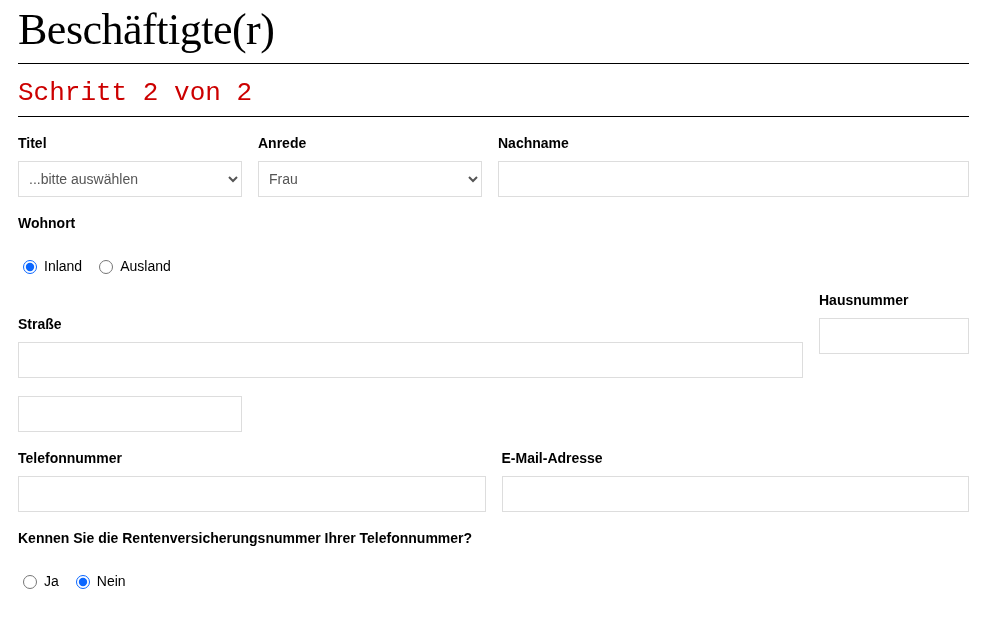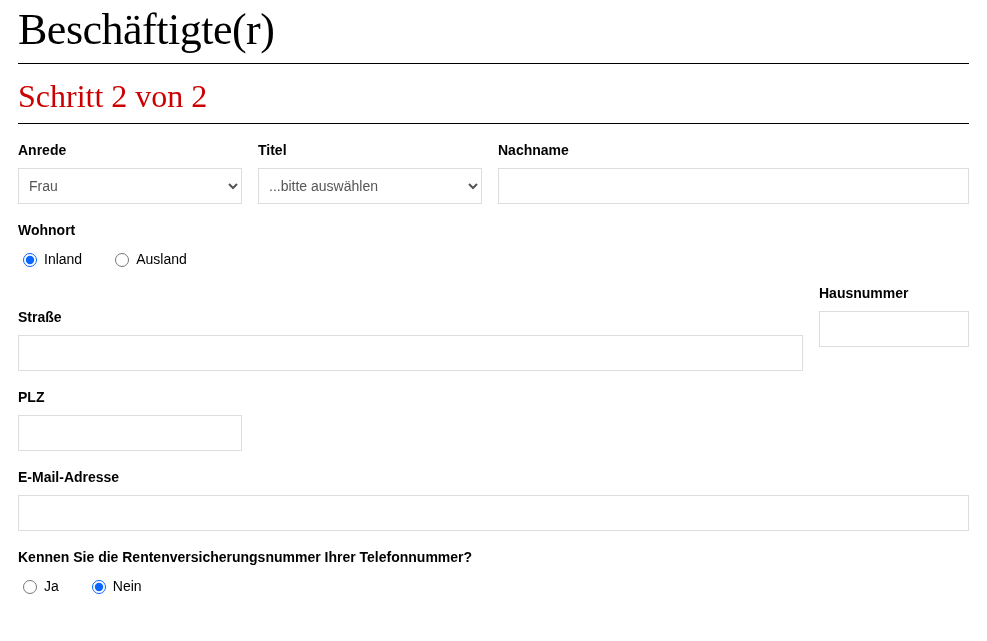--- a/index.html
+++ b/index.html
@@ -18,25 +18,25 @@
     margin: 4px 0 8px 0;
     font-family: Georgia, 'Times New Roman', serif;
     letter-spacing: -0.5px;
   }
   .section-divider {
     border: none;
     border-bottom: 1px solid #000;
     margin: 0 0 14px 0;
   }
   .step-heading {
-    font-size: 32px;
+    font-size: 26px;
     color: #c00;
     font-weight: 400;
     margin: 0 0 8px 0;
-    font-family: Liberation Serif, serif;
+    font-family: Liberation Mono, monospace;
   }
   .form-row {
     display: flex;
     gap: 16px;
     margin: 18px 0 0 0;
     flex-wrap: wrap;
   }
   .field {
     display: flex;
     flex-direction: column;
@@ -53,23 +53,23 @@
     padding: 0 8px;
     font-size: 14px;
     background: #fff;
     color: #555;
   }
   .field select {
     padding-left: 6px;
   }
   .radio-group {
     display: flex;
-    gap: 28px;
+    gap: 12px;
     align-items: flex-end;
-    margin-top: 2px;
+    margin-top: 16px;
   }
   .radio-item {
     display: flex;
     align-items: center;
     gap: 4px;
     font-size: 14px;
   }
   .radio-item input[type="radio"] {
     width: 14px;
     height: 14px;
@@ -88,30 +88,30 @@
 </style>
 </head>
 <body>
 
 <h1 class="page-heading">Beschäftigte(r)</h1>
 <hr class="section-divider">
 <h2 class="step-heading">Schritt 2 von 2</h2>
 <hr class="section-divider">
 
 <div class="form-row">
+  <div class="field w-titel">
+    <label>Titel</label>
+    <select>
+      <option>...bitte auswählen</option>
+    </select>
+  </div>
   <div class="field w-anrede">
     <label>Anrede</label>
     <select>
       <option>Frau</option>
-    </select>
-  </div>
-  <div class="field w-titel">
-    <label>Titel</label>
-    <select>
-      <option>...bitte auswählen</option>
     </select>
   </div>
   <div class="field w-nachname">
     <label>Nachname</label>
     <input type="text" value="" style="">
   </div>
 </div>
 
 <div class="form-row">
   <div class="field">
@@ -135,26 +135,29 @@
     <input type="text" value="" style="">
   </div>
   <div class="field w-hausnr">
     <label>Hausnummer</label>
     <input type="text" value="" style="">
   </div>
 </div>
 
 <div class="form-row">
   <div class="field w-plz">
-    <label>PLZ</label>
     <input type="text" value="" style="">
   </div>
 </div>
 
 <div class="form-row">
+  <div class="field w-half">
+    <label>Telefonnummer</label>
+    <input type="text" value="" style="">
+  </div>
   <div class="field w-half">
     <label>E-Mail-Adresse</label>
     <input type="text" value="" style="">
   </div>
 </div>
 
 <div class="form-row">
   <div class="field">
     <label>Kennen Sie die Rentenversicherungsnummer Ihrer Telefonnummer?</label>
     <div class="radio-group">

